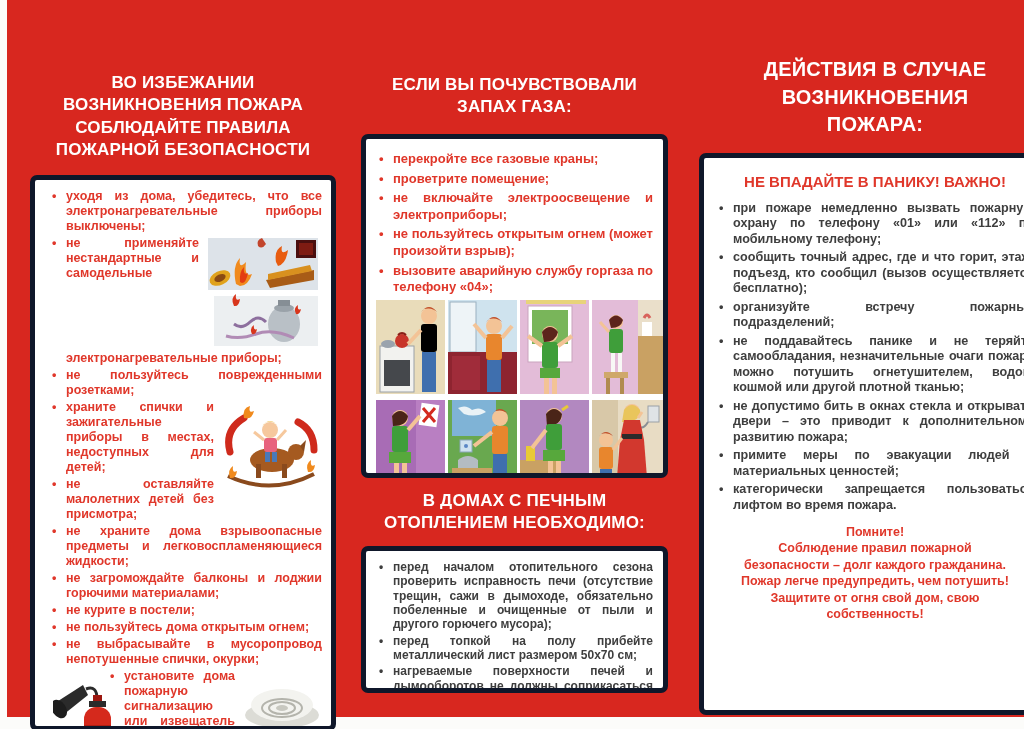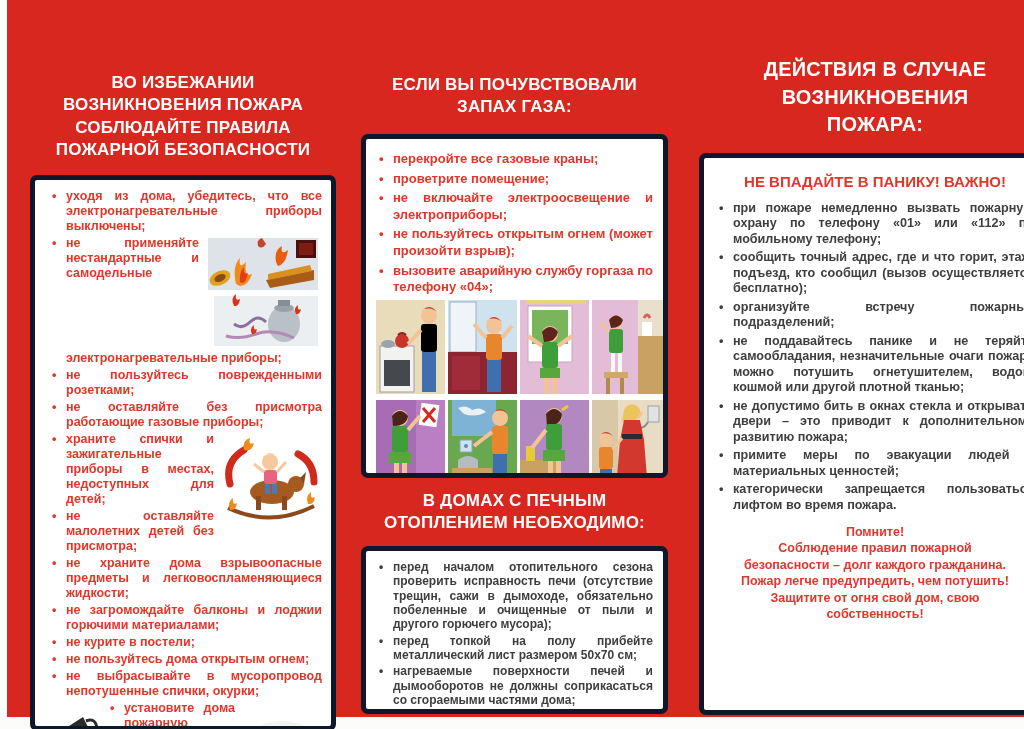--- a/index.html
+++ b/index.html
@@ -23,21 +23,21 @@
     font-size:17px;line-height:1.32;letter-spacing:.2px;
   }
   #col-right .col-title{font-size:20px;line-height:1.38;}
 
   .whitebox{
     background:#ffffff;border-radius:7px;box-sizing:border-box;overflow:hidden;
     border:5px solid #0f172a;
   }
   #box-rules{margin-top:13px;height:556px;padding:9px 9px 4px 14px;}
   #box-gas{margin-top:15px;height:344px;padding:12px 10px 6px 10px;}
-  #box-stove{margin-top:11px;height:168px;padding:9px 10px 20px 10px;border-radius:7px;}
+  #box-stove{margin-top:11px;height:147px;padding:9px 10px 20px 10px;border-radius:7px;}
   #box-fire{margin-top:14px;height:562px;padding:13px 12px 6px 12px;}
 
   .b{
     padding-left:17px;text-indent:-17px;text-align:justify;
     margin:0 0 2px 0;
   }
   .b::before{content:"•";display:inline-block;width:17px;text-indent:0;
     text-align:left;padding-left:3px;box-sizing:border-box;}
   .rb{color:#e0372a;font-size:12.5px;line-height:1.2;}
   .db{color:#3e3e3e;font-size:12.5px;line-height:1.2;}
@@ -93,21 +93,20 @@
         <rect x="72" y="64" width="12" height="6" fill="#868e95"></rect>
         <path d="M60 86 Q52 78 44 86 Q36 94 28 88" stroke="#8d6f9e" stroke-width="3" fill="none"></path>
         <path d="M20 100 Q34 104 50 98 Q66 92 88 102" stroke="#b18bb5" stroke-width="3" fill="none"></path>
         <path d="M28 70 Q24 62 30 58 Q29 66 34 63 Q33 71 28 70" fill="#d8361c"></path>
         <path d="M46 98 Q43 92 48 89 Q47 95 51 93 Q50 99 46 98" fill="#d8361c"></path>
         <path d="M90 78 Q87 72 92 69 Q91 75 95 73 Q94 79 90 78" fill="#d8361c"></path>
       </svg>
 
       <div class="b rb">не применяйте нестандартные и самодельные электронагревательные приборы;</div>
       <div class="b rb">не пользуйтесь поврежденными розетками;</div>
-      <div class="b rb">не оставляйте без присмотра работающие газовые приборы;</div>
 
       <svg id="img-horse" class="flt" viewBox="0 0 102 90">
         <path d="M8 76 Q51 96 94 74" stroke="#8a4a1d" stroke-width="4" fill="none"></path>
         <ellipse cx="52" cy="60" rx="22" ry="12" fill="#a55a20"></ellipse>
         <rect x="36" y="64" width="5" height="14" fill="#8a4a1d"></rect>
         <rect x="62" y="64" width="5" height="14" fill="#8a4a1d"></rect>
         <circle cx="76" cy="52" r="8" fill="#a55a20"></circle>
         <path d="M80 46 L86 40 L84 52 Z" fill="#8a4a1d"></path>
         <circle cx="50" cy="30" r="8" fill="#f6c89d"></circle>
         <path d="M42 26 Q50 16 58 26 Q54 20 46 22 Z" fill="#e9b93c"></path>

